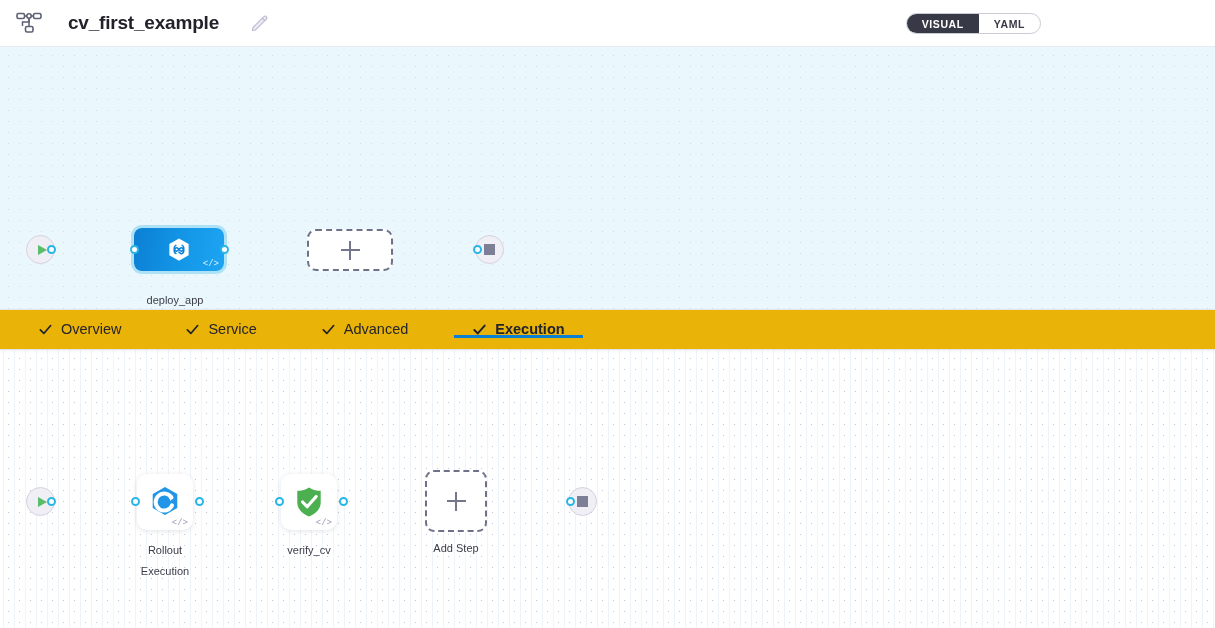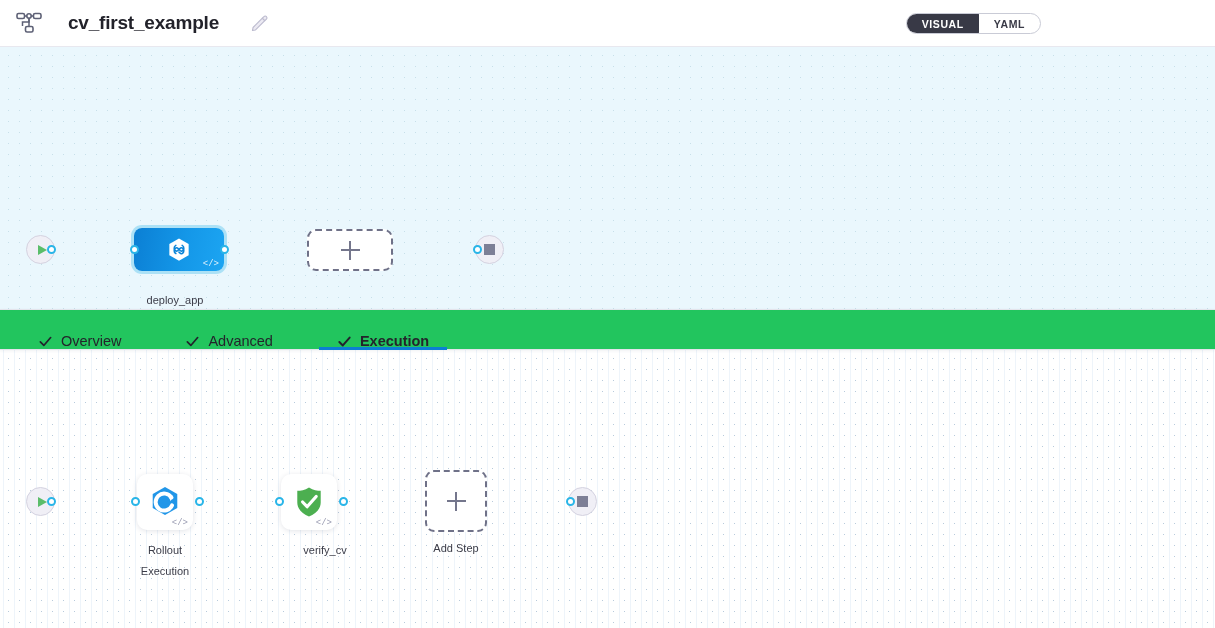--- a/index.html
+++ b/index.html
@@ -83,25 +83,25 @@
       linear-gradient(to right, #eef4fa 1px, transparent 1px),
       radial-gradient(circle, #b8cadb 0.9px, transparent 1px);
     background-size: 11px 11px, 11px 11px;
     background-position: 3px 0px, 3px 3px;
   }
 
   
   .tabbar {
     position: relative;
     height: 41px;
-    background: #22c55e;
+    background: #eab308;
     border-top: 1px solid #e4e4ec;
     border-bottom: 1px solid #e4e4ec;
     display: flex;
-    align-items: flex-end;
+    align-items: center;
     padding-left: 20px;
     box-shadow: 0 1px 3px rgba(40,50,80,0.07);
     z-index: 4;
   }
   .tab {
     display: flex;
     align-items: center;
     gap: 8px;
     padding: 0 18px;
     margin-right: 28px;
@@ -283,20 +283,26 @@
   <div class="tab">
     <svg class="check-icon" viewBox="0 0 16 16">
         <path d="M2.5 8.5 L6.2 12.2 L13.5 3.8" fill="none" stroke="#22222c" stroke-width="1.8" stroke-linecap="round" stroke-linejoin="round"></path>
       </svg>
     <span class="tab-label">Overview</span>
   </div>
   <div class="tab">
     <svg class="check-icon" viewBox="0 0 16 16">
         <path d="M2.5 8.5 L6.2 12.2 L13.5 3.8" fill="none" stroke="#22222c" stroke-width="1.8" stroke-linecap="round" stroke-linejoin="round"></path>
       </svg>
+    <span class="tab-label">Service</span>
+  </div>
+  <div class="tab">
+    <svg class="check-icon" viewBox="0 0 16 16">
+        <path d="M2.5 8.5 L6.2 12.2 L13.5 3.8" fill="none" stroke="#22222c" stroke-width="1.8" stroke-linecap="round" stroke-linejoin="round"></path>
+      </svg>
     <span class="tab-label">Advanced</span>
   </div>
   <div class="tab active">
     <svg class="check-icon" viewBox="0 0 16 16">
         <path d="M2.5 8.5 L6.2 12.2 L13.5 3.8" fill="none" stroke="#22222c" stroke-width="2.1" stroke-linecap="round" stroke-linejoin="round"></path>
       </svg>
     <span class="tab-label">Execution</span>
   </div>
 </div>
 
@@ -330,21 +336,21 @@
 
   <div class="step-node" style="left:281px; top:124px;">
     <svg class="step-icon" viewBox="0 0 36 36">
       <path d="M18 2.6 C13.4 5.4 9.2 6.2 5.6 6.2 V18.6 C5.6 25.6 11.2 30.6 18 33.4 C24.8 30.6 30.4 25.6 30.4 18.6 V6.2 C26.8 6.2 22.6 5.4 18 2.6 Z" fill="#4caf50"></path>
       <path d="M11.2 18.0 L16.0 23.0 L25.6 12.2" fill="none" stroke="#ffffff" stroke-width="3.4" stroke-linecap="round" stroke-linejoin="round"></path>
     </svg>
     <span class="code-badge dark">&lt;/&gt;</span>
   </div>
   <div class="port" style="left:275px; top:147px;"></div>
   <div class="port" style="left:339px; top:147px;"></div>
-  <div class="caption" style="left:265px; top:190px; width:120px;">verify_cv</div>
+  <div class="caption" style="left:249px; top:190px; width:120px;">verify_cv</div>
 
   <div class="add-box" style="left:425px; top:120px; width:62px; height:62px;">
     <span class="plus-glyph"></span>
   </div>
   <div class="caption" style="left:396px; top:188px; width:120px;">Add Step</div>
 
   <div class="term-node" style="left:568px; top:137px;">
     <span class="stop-sq"></span>
   </div>
   <div class="port" style="left:566px; top:147px;"></div>

